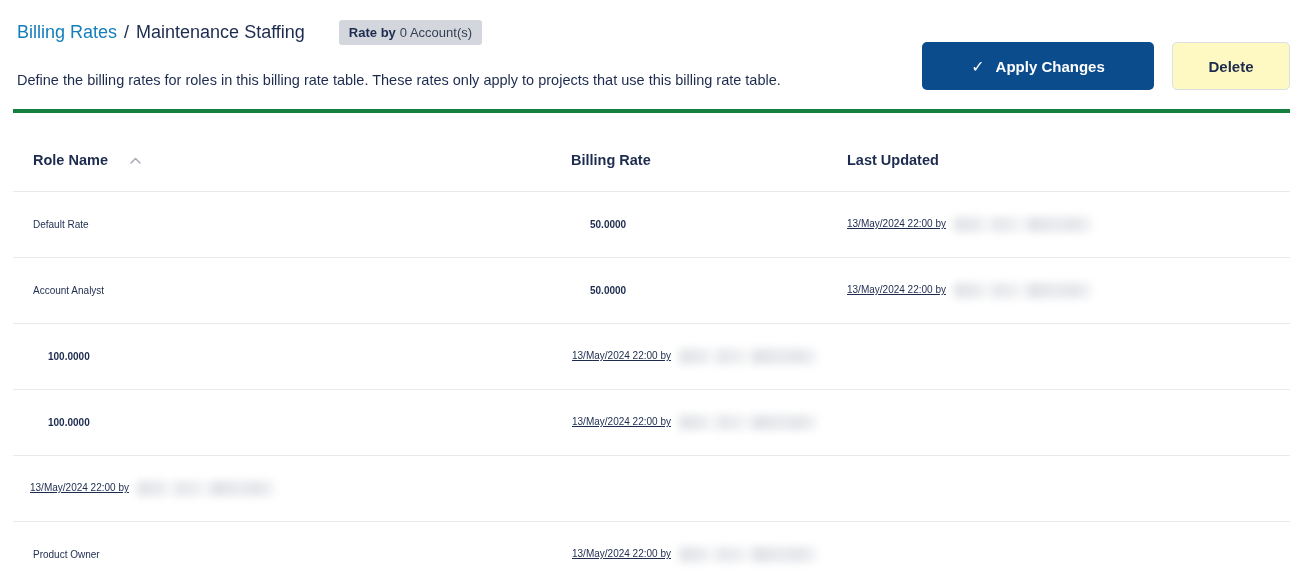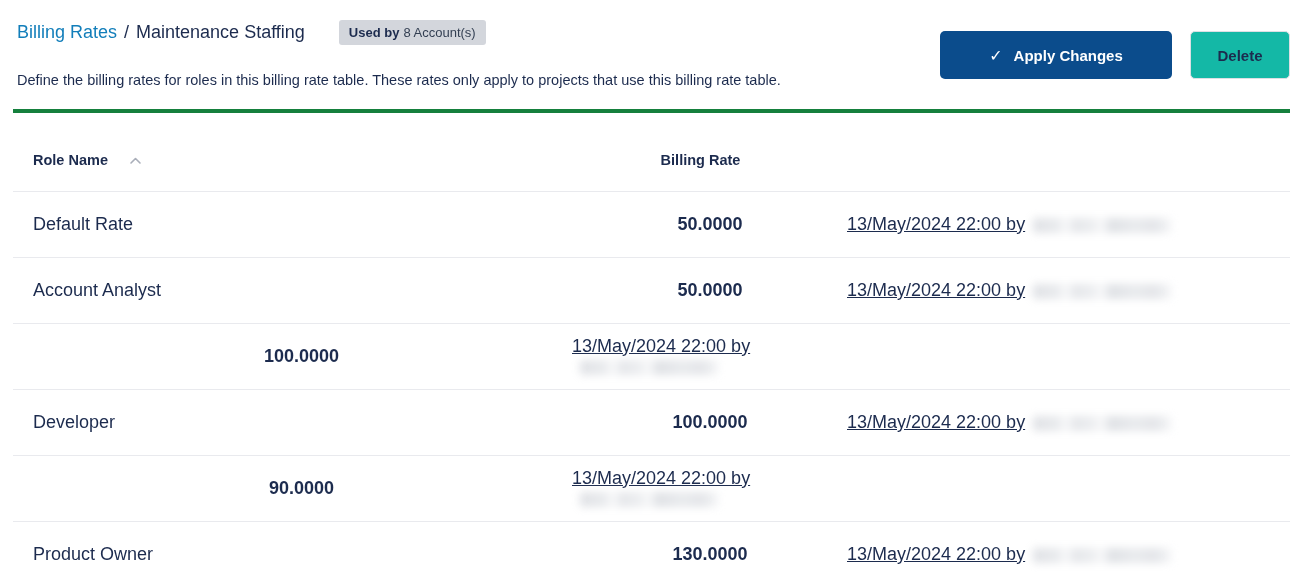--- a/index.html
+++ b/index.html
@@ -8,21 +8,21 @@
     background: #ffffff;
     font-family: "Liberation Sans", sans-serif;
     color: #1c2b4e;
     overflow: hidden;
   }
 
   
   .top {
     display: flex;
     justify-content: space-between;
-    align-items: center;
+    align-items: flex-end;
     padding: 20px 11px 0 17px;
   }
   .bc-row { display: flex; align-items: center; }
   .bc-link {
     font-size: 18px; font-weight: 500; color: #127eba;
     text-decoration: none; cursor: pointer;
   }
   .bc-sep { font-size: 18px; font-weight: 500; margin: 0 7px; color: #1c2b4e; }
   .bc-cur { font-size: 18px; font-weight: 500; color: #1c2b4e; }
   .badge {
@@ -58,42 +58,42 @@
   }
   .btn-primary {
     width: 232px;
     background: #0b4c8c;
     color: #ffffff;
     border: none;
     gap: 11px;
   }
   .btn-primary .check { font-size: 16px; font-weight: 400; }
   .btn-secondary {
-    width: 100px;
-    background: #14b8a6;
+    width: 118px;
+    background: #fef9c3;
     color: #1c2b4e;
     border: 1px solid #dcdfe4;
   }
 
   
   .table {
     margin: 19px 11px 0 13px;
     border-top: 4px solid #15803d;
   }
   .trow, .thead {
     display: grid;
     grid-template-columns: 542px 275px 1fr;
     border-bottom: 1px solid #e9eaee;
   }
   .thead { height: 79px; align-items: end; }
   .thead .cell { padding-bottom: 23px; font-size: 14.5px; font-weight: 700; }
   .trow { height: 66px; align-items: center; }
-  .cell { font-size: 18px; }
+  .cell { font-size: 10px; }
   .cell.role    { padding-left: 20px; }
-  .cell.rate    { padding-left: 16px; text-align: center; }
+  .cell.rate    { padding-left: 16px; }
   .cell.updated { padding-left: 17px; }
   .th-role-inner { display: inline-flex; align-items: center; cursor: pointer; }
   .sort-icon { margin-left: 21px; display: inline-block; }
   .rate-val { margin-left: 19px; font-weight: 700; cursor: pointer; }
   .updated-text { color: #1c2b4e; text-decoration: underline; }
 
   
   .redacted {
     display: inline-block;
     vertical-align: middle;
@@ -111,21 +111,21 @@
 </style>
 </head>
 <body>
 
 <div class="top">
   <div>
     <div class="bc-row">
       <a class="bc-link" href="#">Billing Rates</a>
       <span class="bc-sep">/</span>
       <span class="bc-cur">Maintenance Staffing</span>
-      <span class="badge"><span class="b-label">Used by</span><span class="b-value">8 Account(s)</span></span>
+      <span class="badge"><span class="b-label">Rate by</span><span class="b-value">0 Account(s)</span></span>
     </div>
     <p class="desc">Define the billing rates for roles in this billing rate table. These rates only apply to projects that use this billing rate table.</p>
   </div>
 
   <div class="actions">
     <button class="btn btn-primary">
       <span class="check">✓</span>
       <span>Apply Changes</span>
     </button>
     <button class="btn btn-secondary">
@@ -139,49 +139,47 @@
   <div class="thead">
     <div class="cell role">
       <span class="th-role-inner">
         <span>Role Name</span>
         <svg class="sort-icon" width="13" height="9" viewBox="0 0 13 9">
           <polyline points="2,7 6.5,2.5 11,7" fill="none" stroke="#a9aeb9" stroke-width="1.6" stroke-linecap="round" stroke-linejoin="round"></polyline>
         </svg>
       </span>
     </div>
     <div class="cell rate">Billing Rate</div>
+    <div class="cell updated">Last Updated</div>
   </div>
 
   <div class="trow">
     <div class="cell role">Default Rate</div>
     <div class="cell rate"><span class="rate-val">50.0000</span></div>
     <div class="cell updated"><span class="updated-text">13/May/2024 22:00 by</span><span class="redacted"></span></div>
   </div>
 
   <div class="trow">
     <div class="cell role">Account Analyst</div>
     <div class="cell rate"><span class="rate-val">50.0000</span></div>
     <div class="cell updated"><span class="updated-text">13/May/2024 22:00 by</span><span class="redacted"></span></div>
   </div>
 
   <div class="trow">
     <div class="cell rate"><span class="rate-val">100.0000</span></div>
     <div class="cell updated"><span class="updated-text">13/May/2024 22:00 by</span><span class="redacted"></span></div>
   </div>
 
   <div class="trow">
-    <div class="cell role">Developer</div>
     <div class="cell rate"><span class="rate-val">100.0000</span></div>
     <div class="cell updated"><span class="updated-text">13/May/2024 22:00 by</span><span class="redacted"></span></div>
   </div>
 
   <div class="trow">
-    <div class="cell rate"><span class="rate-val">90.0000</span></div>
     <div class="cell updated"><span class="updated-text">13/May/2024 22:00 by</span><span class="redacted"></span></div>
   </div>
 
   <div class="trow">
     <div class="cell role">Product Owner</div>
-    <div class="cell rate"><span class="rate-val">130.0000</span></div>
     <div class="cell updated"><span class="updated-text">13/May/2024 22:00 by</span><span class="redacted"></span></div>
   </div>
 
 </div>
 
 </body></html>

